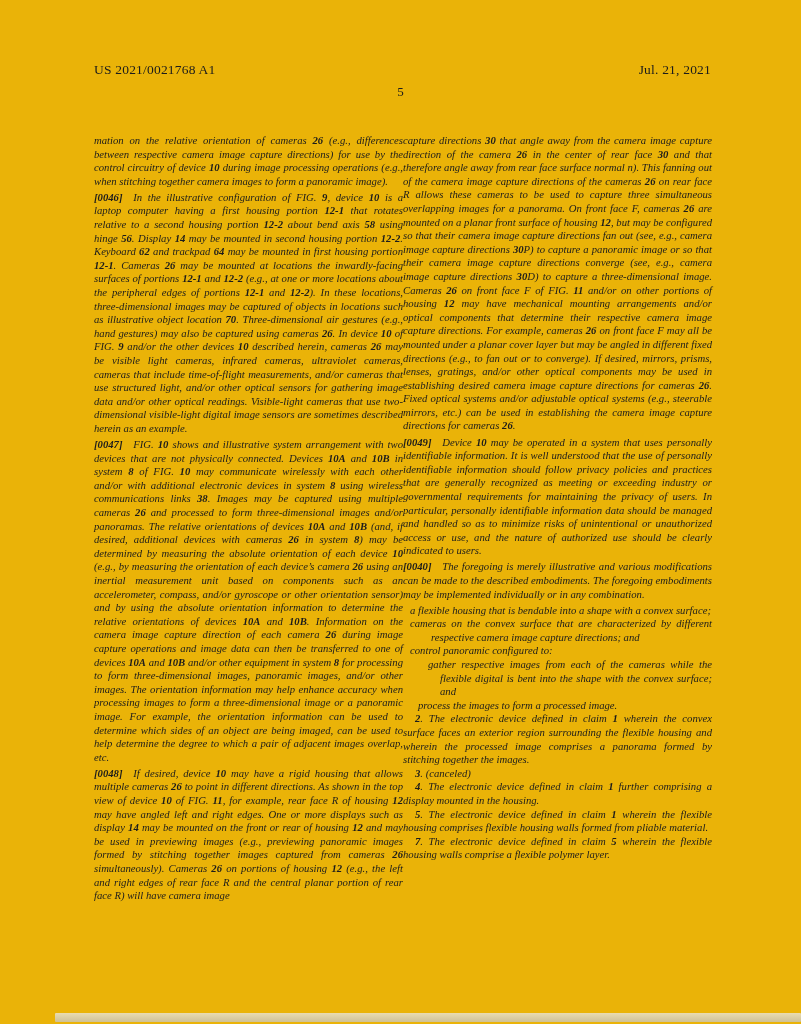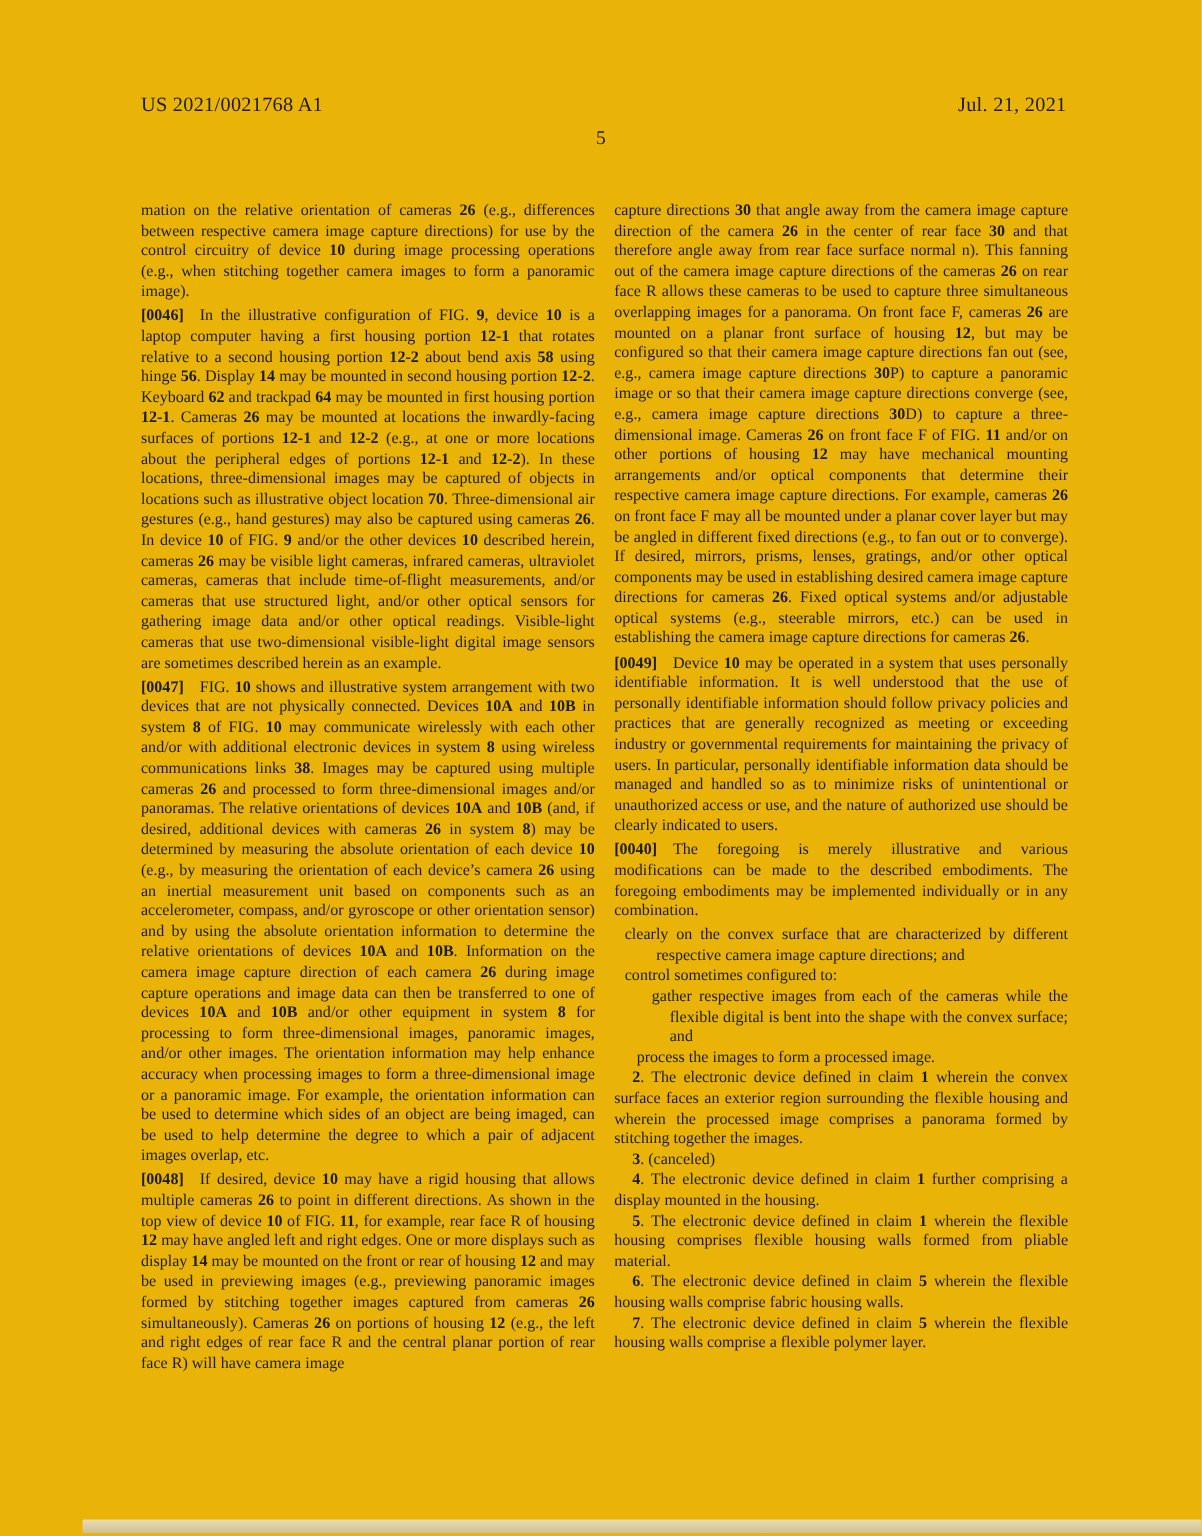--- a/index.html
+++ b/index.html
@@ -17,21 +17,21 @@
     display: flex; justify-content: space-between; align-items: baseline;
     font-size: 13.5px; letter-spacing: 0.2px;
   }
   .page-number {
     position: absolute; top: 84px; left: 0; width: 100%;
     text-align: center; font-size: 13px;
   }
 
   .columns {
     position: absolute; top: 134px; left: 94px; right: 89px;
-    display: flex; gap: 13px;
+    display: flex;  font-style: italic;
   }
   .col {
     flex: 1 1 0; min-width: 0;
     font-size: 10.7px; line-height: 13.6px;
     text-align: justify; text-justify: inter-word;
   }
   .col p { margin: 0; }
   .col p.p { margin-bottom: 2.5px; }
   b { font-weight: bold; }
 
@@ -65,28 +65,28 @@
     <p class="p">mation on the relative orientation of cameras <b>26</b> (e.g., differences between respective camera image capture directions) for use by the control circuitry of device <b>10</b> during image processing operations (e.g., when stitching together camera images to form a panoramic image).</p>
         <p class="p"><b>[0046]</b> In the illustrative configuration of FIG. <b>9</b>, device <b>10</b> is a laptop computer having a first housing portion <b>12-1</b> that rotates relative to a second housing portion <b>12-2</b> about bend axis <b>58</b> using hinge <b>56</b>. Display <b>14</b> may be mounted in second housing portion <b>12-2</b>. Keyboard <b>62</b> and trackpad <b>64</b> may be mounted in first housing portion <b>12-1</b>. Cameras <b>26</b> may be mounted at locations the inwardly-facing surfaces of portions <b>12-1</b> and <b>12-2</b> (e.g., at one or more locations about the peripheral edges of portions <b>12-1</b> and <b>12-2</b>). In these locations, three-dimensional images may be captured of objects in locations such as illustrative object location <b>70</b>. Three-dimensional air gestures (e.g., hand gestures) may also be captured using cameras <b>26</b>. In device <b>10</b> of FIG. <b>9</b> and/or the other devices <b>10</b> described herein, cameras <b>26</b> may be visible light cameras, infrared cameras, ultraviolet cameras, cameras that include time-of-flight measurements, and/or cameras that use structured light, and/or other optical sensors for gathering image data and/or other optical readings. Visible-light cameras that use two-dimensional visible-light digital image sensors are sometimes described herein as an example.</p>
         <p class="p"><b>[0047]</b> FIG. <b>10</b> shows and illustrative system arrangement with two devices that are not physically connected. Devices <b>10A</b> and <b>10B</b> in system <b>8</b> of FIG. <b>10</b> may communicate wirelessly with each other and/or with additional electronic devices in system <b>8</b> using wireless communications links <b>38</b>. Images may be captured using multiple cameras <b>26</b> and processed to form three-dimensional images and/or panoramas. The relative orientations of devices <b>10A</b> and <b>10B</b> (and, if desired, additional devices with cameras <b>26</b> in system <b>8</b>) may be determined by measuring the absolute orientation of each device <b>10</b> (e.g., by measuring the orientation of each device’s camera <b>26</b> using an inertial measurement unit based on components such as an accelerometer, compass, and/or gyroscope or other orientation sensor) and by using the absolute orientation information to determine the relative orientations of devices <b>10A</b> and <b>10B</b>. Information on the camera image capture direction of each camera <b>26</b> during image capture operations and image data can then be transferred to one of devices <b>10A</b> and <b>10B</b> and/or other equipment in system <b>8</b> for processing to form three-dimensional images, panoramic images, and/or other images. The orientation information may help enhance accuracy when processing images to form a three-dimensional image or a panoramic image. For example, the orientation information can be used to determine which sides of an object are being imaged, can be used to help determine the degree to which a pair of adjacent images overlap, etc.</p>
         <p class="p"><b>[0048]</b> If desired, device <b>10</b> may have a rigid housing that allows multiple cameras <b>26</b> to point in different directions. As shown in the top view of device <b>10</b> of FIG. <b>11</b>, for example, rear face R of housing <b>12</b> may have angled left and right edges. One or more displays such as display <b>14</b> may be mounted on the front or rear of housing <b>12</b> and may be used in previewing images (e.g., previewing panoramic images formed by stitching together images captured from cameras <b>26</b> simultaneously). Cameras <b>26</b> on portions of housing <b>12</b> (e.g., the left and right edges of rear face R and the central planar portion of rear face R) will have camera image</p>
       </div>
     <div class="col">
 
     <p class="p">capture directions <b>30</b> that angle away from the camera image capture direction of the camera <b>26</b> in the center of rear face <b>30</b> and that therefore angle away from rear face surface normal n). This fanning out of the camera image capture directions of the cameras <b>26</b> on rear face R allows these cameras to be used to capture three simultaneous overlapping images for a panorama. On front face F, cameras <b>26</b> are mounted on a planar front surface of housing <b>12</b>, but may be configured so that their camera image capture directions fan out (see, e.g., camera image capture directions <b>30</b>P) to capture a panoramic image or so that their camera image capture directions converge (see, e.g., camera image capture directions <b>30</b>D) to capture a three-dimensional image. Cameras <b>26</b> on front face F of FIG. <b>11</b> and/or on other portions of housing <b>12</b> may have mechanical mounting arrangements and/or optical components that determine their respective camera image capture directions. For example, cameras <b>26</b> on front face F may all be mounted under a planar cover layer but may be angled in different fixed directions (e.g., to fan out or to converge). If desired, mirrors, prisms, lenses, gratings, and/or other optical components may be used in establishing desired camera image capture directions for cameras <b>26</b>. Fixed optical systems and/or adjustable optical systems (e.g., steerable mirrors, etc.) can be used in establishing the camera image capture directions for cameras <b>26</b>.</p>
         <p class="p"><b>[0049]</b> Device <b>10</b> may be operated in a system that uses personally identifiable information. It is well understood that the use of personally identifiable information should follow privacy policies and practices that are generally recognized as meeting or exceeding industry or governmental requirements for maintaining the privacy of users. In particular, personally identifiable information data should be managed and handled so as to minimize risks of unintentional or unauthorized access or use, and the nature of authorized use should be clearly indicated to users.</p>
         <p class="p"><b>[0040]</b> The foregoing is merely illustrative and various modifications can be made to the described embodiments. The foregoing embodiments may be implemented individually or in any combination.</p>
-        <p class="elem-a">clearly on the convex surface that are characterized by different respective camera image capture directions; and</p>
-        <p class="elem-a">control sometimes configured to:</p>
+        <p class="elem-a">a flexible housing that is bendable into a shape with a convex surface;</p>
+        <p class="elem-a">cameras on the convex surface that are characterized by different respective camera image capture directions; and</p>
+        <p class="elem-a">control panoramic configured to:</p>
         <p class="elem-b">gather respective images from each of the cameras while the flexible digital is bent into the shape with the convex surface; and</p>
         <p class="elem-c">process the images to form a processed image.</p>
         <p class="claim"><b>2</b>. The electronic device defined in claim <b>1</b> wherein the convex surface faces an exterior region surrounding the flexible housing and wherein the processed image comprises a panorama formed by stitching together the images.</p>
         <p class="claim"><b>3</b>. (canceled)</p>
         <p class="claim"><b>4</b>. The electronic device defined in claim <b>1</b> further comprising a display mounted in the housing.</p>
         <p class="claim"><b>5</b>. The electronic device defined in claim <b>1</b> wherein the flexible housing comprises flexible housing walls formed from pliable material.</p>
-        <p class="claim"><b>6</b>. The electronic device defined in claim <b>5</b> wherein the flexible housing walls comprise fabric housing walls.</p>
         <p class="claim"><b>7</b>. The electronic device defined in claim <b>5</b> wherein the flexible housing walls comprise a flexible polymer layer.</p>
       </div>
   </div>
 
   <div class="bottom-scan-bar"></div>
 
 </div>
 
 </body></html>

